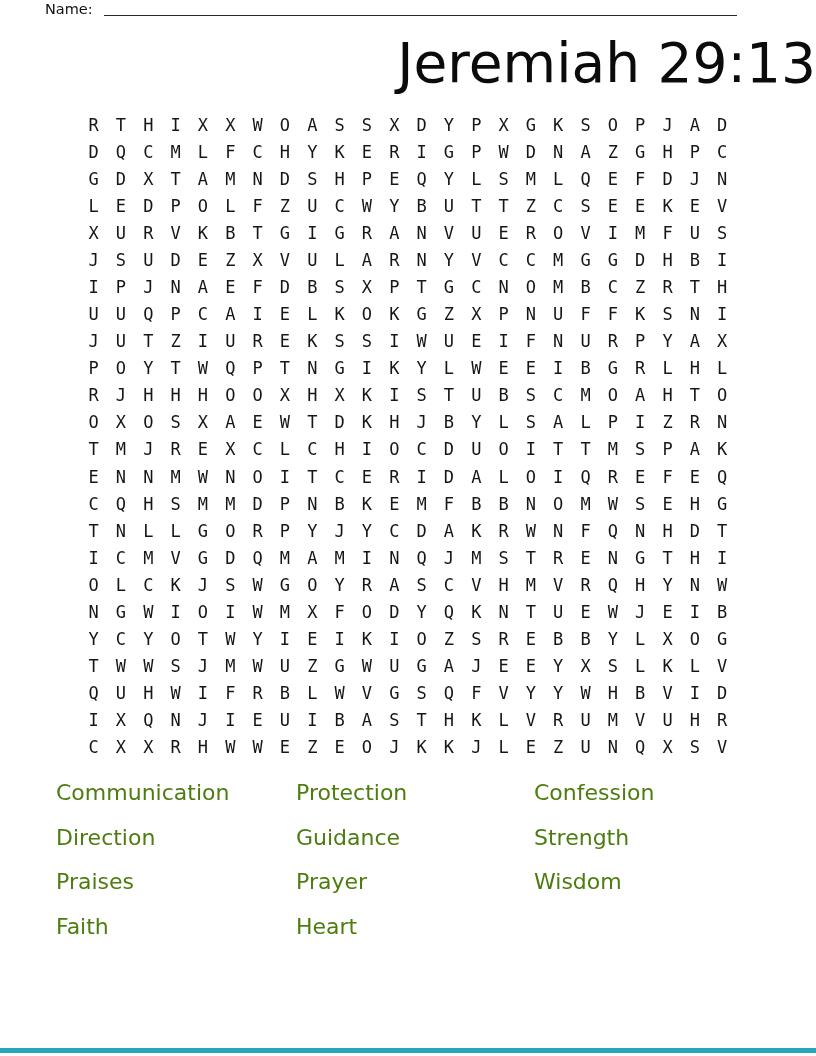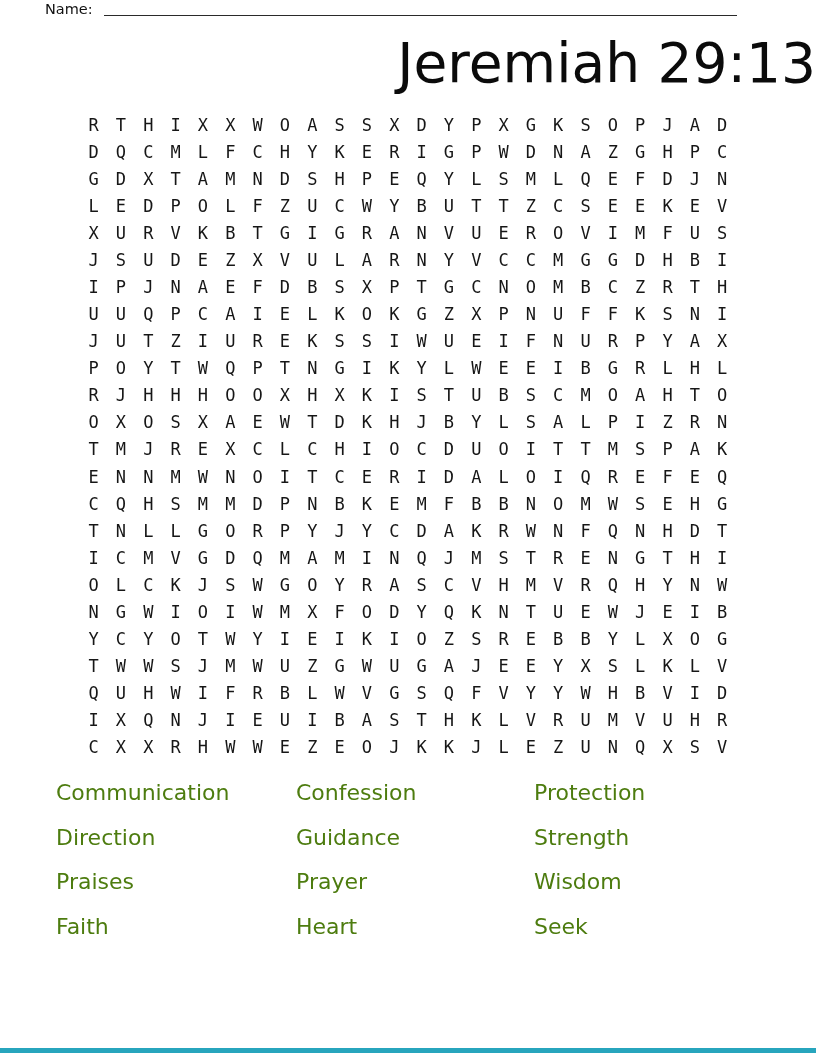--- a/index.html
+++ b/index.html
@@ -640,28 +640,27 @@
       <span class="cell">U</span>
       <span class="cell">N</span>
       <span class="cell">Q</span>
       <span class="cell">X</span>
       <span class="cell">S</span>
       <span class="cell">V</span>
     </div>
 
   <div class="words" id="word-bank">
       <div class="word">Communication</div>
+      <div class="word">Protection</div>
       <div class="word">Confession</div>
-      <div class="word">Protection</div>
       <div class="word">Direction</div>
       <div class="word">Guidance</div>
       <div class="word">Strength</div>
       <div class="word">Praises</div>
       <div class="word">Prayer</div>
       <div class="word">Wisdom</div>
       <div class="word">Faith</div>
       <div class="word">Heart</div>
-      <div class="word">Seek</div>
     </div>
 
   <div class="footer-bar" style="background: rgb(39, 165, 189);"></div>
 
 </div>
 
 </body></html>

